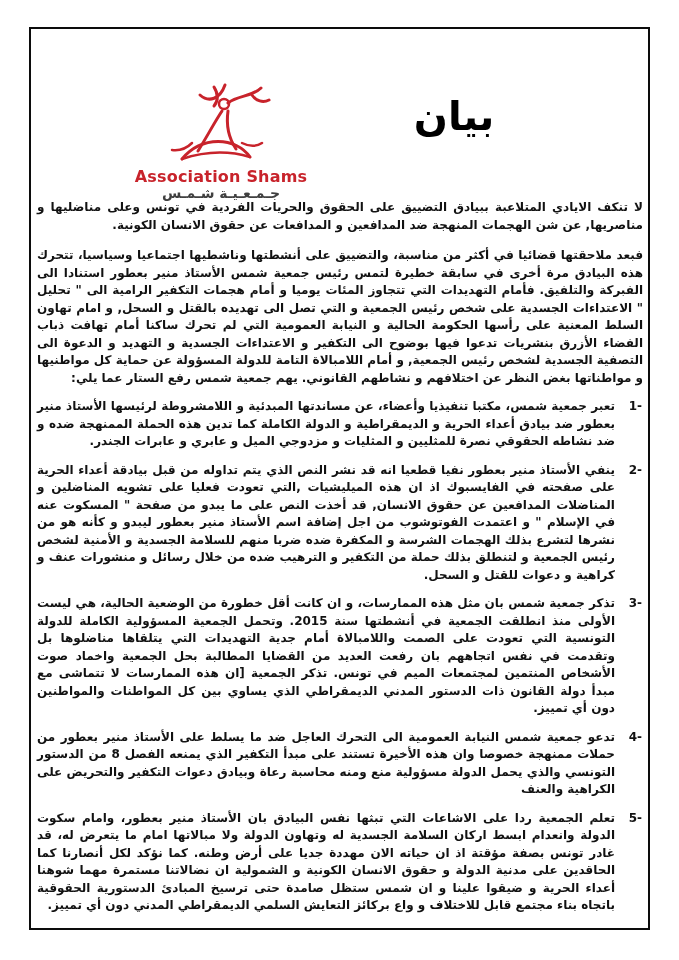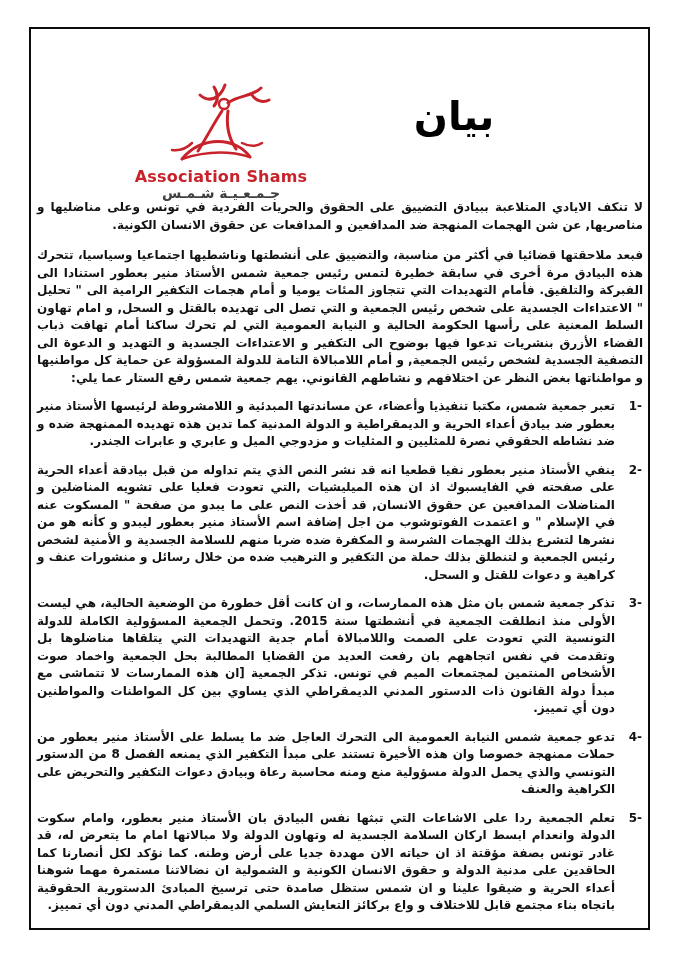--- a/index.html
+++ b/index.html
@@ -92,21 +92,21 @@
       <div class="doc-title">بيان</div>
     </div>
 
     <p class="body-par intro">لا تنكف الايادي المتلاعبة ببيادق التضييق على الحقوق والحريات الفردية في تونس وعلى مناضليها و مناصريها, عن شن الهجمات المنهجة ضد المدافعين و المدافعات عن حقوق الانسان الكونية.</p>
 
     <p class="body-par">فبعد ملاحقتها قضائيا في أكثر من مناسبة، والتضييق على أنشطتها وناشطيها اجتماعيا وسياسيا، تتحرك هذه البيادق مرة أخرى في سابقة خطيرة لتمس رئيس جمعية شمس الأستاذ منير بعطور استنادا الى الفبركة والتلفيق. فأمام التهديدات التي تتجاوز المئات يوميا و أمام هجمات التكفير الرامية الى " تحليل " الاعتداءات الجسدية على شخص رئيس الجمعية و التي تصل الى تهديده بالقتل و السحل, و امام تهاون السلط المعنية على رأسها الحكومة الحالية و النيابة العمومية التي لم تحرك ساكنا أمام تهافت ذباب الفضاء الأزرق بنشريات تدعوا فيها بوضوح الى التكفير و الاعتداءات الجسدية و التهديد و الدعوة الى التصفية الجسدية لشخص رئيس الجمعية, و أمام اللامبالاة التامة للدولة المسؤولة عن حماية كل مواطنيها و مواطناتها بغض النظر عن اختلافهم و نشاطهم القانوني. يهم جمعية شمس رفع الستار عما يلي:</p>
 
     <ol class="statements" id="statement-list">
         <li>
           <span class="item-num">1-</span>
-          <div class="item-par">تعبر جمعية شمس، مكتبا تنفيذيا وأعضاء، عن مساندتها المبدئية و اللامشروطة لرئيسها الأستاذ منير بعطور ضد بيادق أعداء الحرية و الديمقراطية و الدولة المدنية كما تدين هذه تهديده الممنهجة ضده و ضد نشاطه الحقوقي نصرة للمثليين و المثليات و مزدوجي الميل و عابري و عابرات الجندر.</div>
+          <div class="item-par">تعبر جمعية شمس، مكتبا تنفيذيا وأعضاء، عن مساندتها المبدئية و اللامشروطة لرئيسها الأستاذ منير بعطور ضد بيادق أعداء الحرية و الديمقراطية و الدولة الكاملة كما تدين هذه الحملة الممنهجة ضده و ضد نشاطه الحقوقي نصرة للمثليين و المثليات و مزدوجي الميل و عابري و عابرات الجندر.</div>
         </li>
         <li>
           <span class="item-num">2-</span>
           <div class="item-par">ينفي الأستاذ منير بعطور نفيا قطعيا انه قد نشر النص الذي يتم تداوله من قبل بيادقة أعداء الحرية على صفحته في الفايسبوك اذ ان هذه الميليشيات ,التي تعودت فعليا على تشويه المناضلين و المناضلات المدافعين عن حقوق الانسان, قد أخذت النص على ما يبدو من صفحة " المسكوت عنه في الإسلام " و اعتمدت الفوتوشوب من اجل إضافة اسم الأستاذ منير بعطور ليبدو و كأنه هو من نشرها لتشرع بذلك الهجمات الشرسة و المكفرة ضده ضربا منهم للسلامة الجسدية و الأمنية لشخص رئيس الجمعية و لتنطلق بذلك حملة من التكفير و الترهيب ضده من خلال رسائل و منشورات عنف و كراهية و دعوات للقتل و السحل.</div>
         </li>
         <li>
           <span class="item-num">3-</span>
           <div class="item-par">تذكر جمعية شمس بان مثل هذه الممارسات، و ان كانت أقل خطورة من الوضعية الحالية، هي ليست الأولى منذ انطلقت الجمعية في أنشطتها سنة 2015. وتحمل الجمعية المسؤولية الكاملة للدولة التونسية التي تعودت على الصمت واللامبالاة أمام جدية التهديدات التي يتلقاها مناضلوها بل وتقدمت في نفس اتجاههم بان رفعت العديد من القضايا المطالبة بحل الجمعية واخماد صوت الأشخاص المنتمين لمجتمعات الميم في تونس. تذكر الجمعية [ان هذه الممارسات لا تتماشى مع مبدأ دولة القانون ذات الدستور المدني الديمقراطي الذي يساوي بين كل المواطنات والمواطنين دون أي تمييز.</div>
         </li>
         <li>

